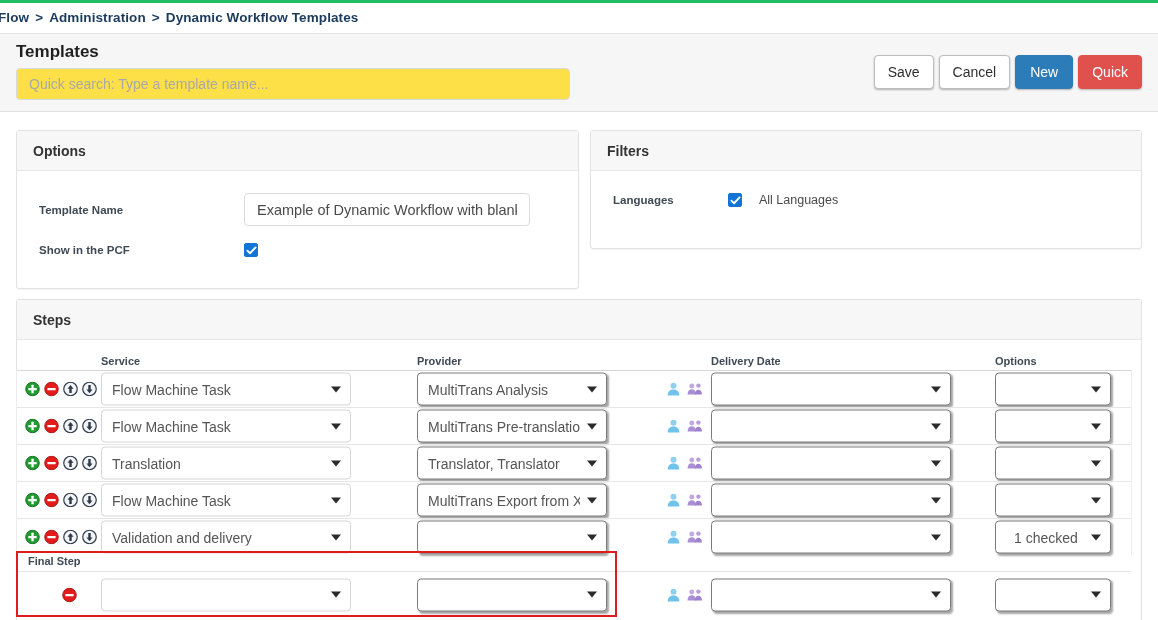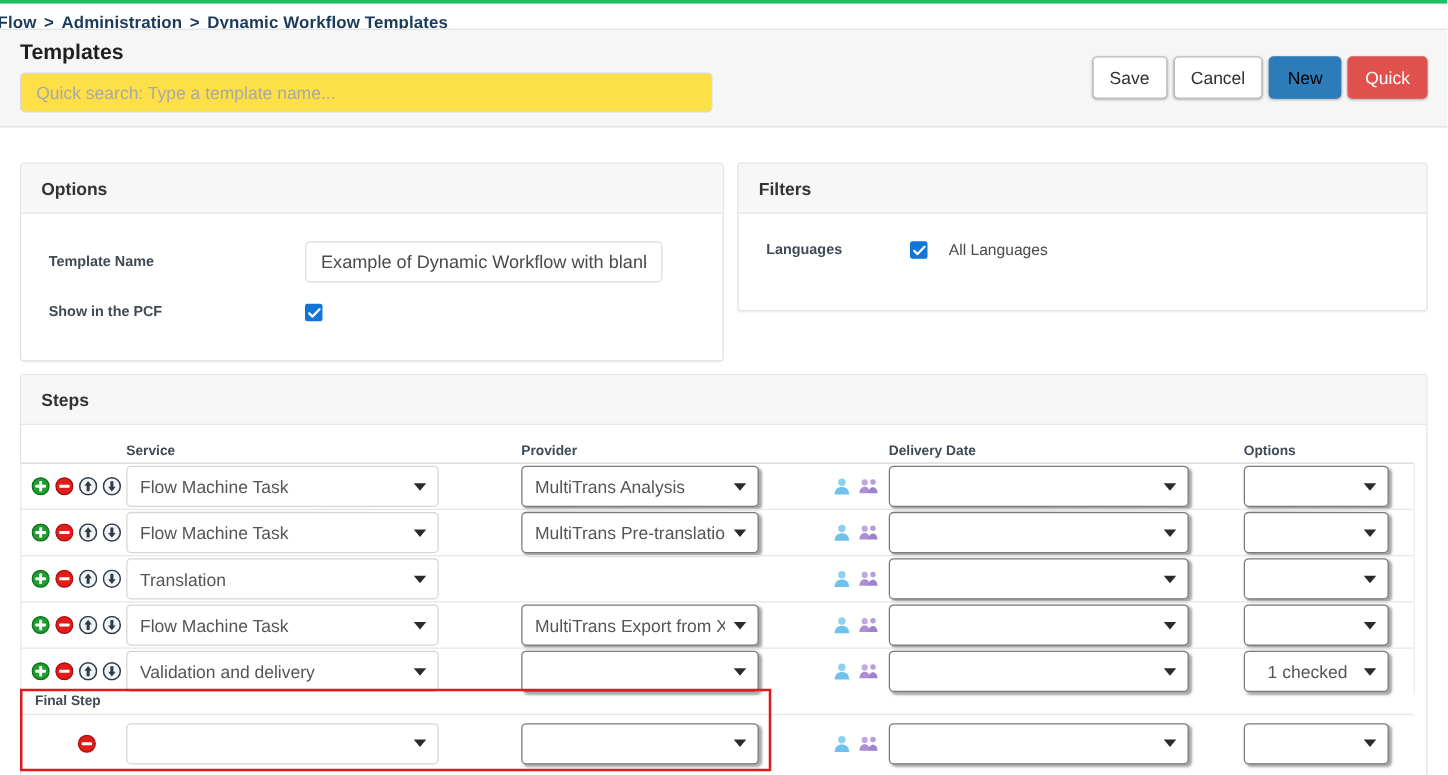--- a/index.html
+++ b/index.html
@@ -19,21 +19,21 @@
     background:#fff; padding-left:0px;
     display:flex; align-items:center;
     font-size:13.5px; font-weight:bold; color:#1b3a5c; letter-spacing:0.1px;
   }
   .breadcrumb .crumb { color:#1b3a5c; cursor:pointer; white-space:nowrap; }
   .breadcrumb .sep { margin:0 6px; color:#1b3a5c; }
   .breadcrumb .crumb:first-child { margin-left:-2px; }
 
   
   .header-band {
-    position:absolute; left:0; top:23px; width:1158px; height:79px;
+    position:absolute; left:0; top:33px; width:1158px; height:79px;
     background:#f6f6f6; border-top:1px solid #e3e3e3; border-bottom:1px solid #e0e0e0;
   }
   .page-title {
     position:absolute; left:16px; top:8px;
     font-size:17px; font-weight:bold; color:#1f1f1f;
   }
   .quick-search {
     position:absolute; left:16px; top:34px; width:554px; height:32px;
     border:1px solid #d9d9d9; border-radius:4px; background:#fde047;
     padding:0 12px; font-size:14px; color:#333; outline:none;
@@ -43,21 +43,21 @@
 
   .btn-group { position:absolute; right:16px; top:21px; display:flex; gap:5px; }
   .btn {
     height:34px; min-width:58px; padding:8px 13px;
     border-radius:4px; font-size:14px; cursor:pointer;
     display:flex; align-items:center; justify-content:center;
     box-shadow:0 1px 2px rgba(0,0,0,0.28);
     font-family:"Liberation Sans", sans-serif;
   }
   .btn-default { background:#fff; border:1px solid #bdbdbd; color:#2f2f2f; }
-  .btn-primary { background:#2b7cb8; border:1px solid #2b7cb8; color:#000000; }
+  .btn-primary { background:#2b7cb8; border:1px solid #2b7cb8; color:#ffffff; }
   .btn-danger  { background:#e0514e; border:1px solid #e0514e; color:#fff; }
 
   
   .panel {
     position:absolute; background:#fff;
     border:1px solid #e2e2e2; border-radius:3px;
     box-shadow:0 1px 1px rgba(0,0,0,0.045);
   }
   .panel-head {
     height:40px; background:#f7f7f7; border-bottom:1px solid #e6e6e6;
@@ -349,20 +349,24 @@
             <circle cx="8" cy="8" r="7.2" fill="#f2f4f7" stroke="#2f3b4a" stroke-width="1.3"></circle>
             <path d="M8 3.6 L11.2 7.6 L9.3 7.6 L9.3 12.2 L6.7 12.2 L6.7 7.6 L4.8 7.6 Z" fill="#2f3b4a"></path>
           </svg>
           <svg class="act" viewBox="0 0 16 16">
             <circle cx="8" cy="8" r="7.2" fill="#f2f4f7" stroke="#2f3b4a" stroke-width="1.3"></circle>
             <path d="M8 12.4 L4.8 8.4 L6.7 8.4 L6.7 3.8 L9.3 3.8 L9.3 8.4 L11.2 8.4 Z" fill="#2f3b4a"></path>
           </svg>
         </div>
         <div class="sel sel-service">
           <span class="val">Translation</span>
+          <span class="caret"></span>
+        </div>
+        <div class="sel sel-provider">
+          <span class="val">Translator, Translator</span>
           <span class="caret"></span>
         </div>
         <div class="people">
           <svg width="15" height="15" viewBox="0 0 16 16">
             <circle cx="8" cy="4.6" r="3.2" fill="#8fd0ee"></circle>
             <path d="M1.8 15 C1.8 10.6 4.6 8.6 8 8.6 C11.4 8.6 14.2 10.6 14.2 15 Z" fill="#6fc3ea"></path>
           </svg>
           <svg width="17" height="15" viewBox="0 0 20 16">
             <circle cx="5.6" cy="4.4" r="2.9" fill="#c0a8e0"></circle>
             <path d="M0.6 14.6 C0.6 10.6 2.9 8.4 5.6 8.4 C8.3 8.4 10.6 10.6 10.6 14.6 Z" fill="#ab8fd4"></path>

